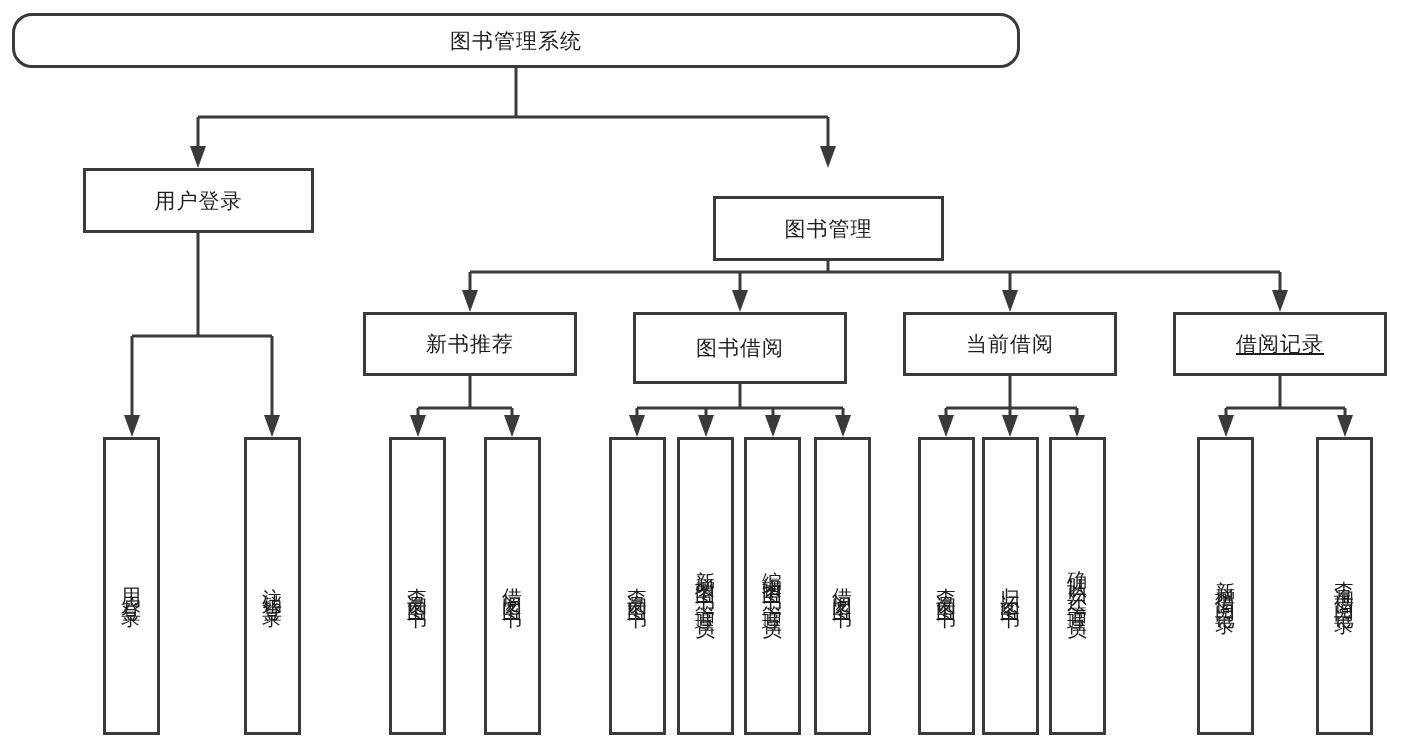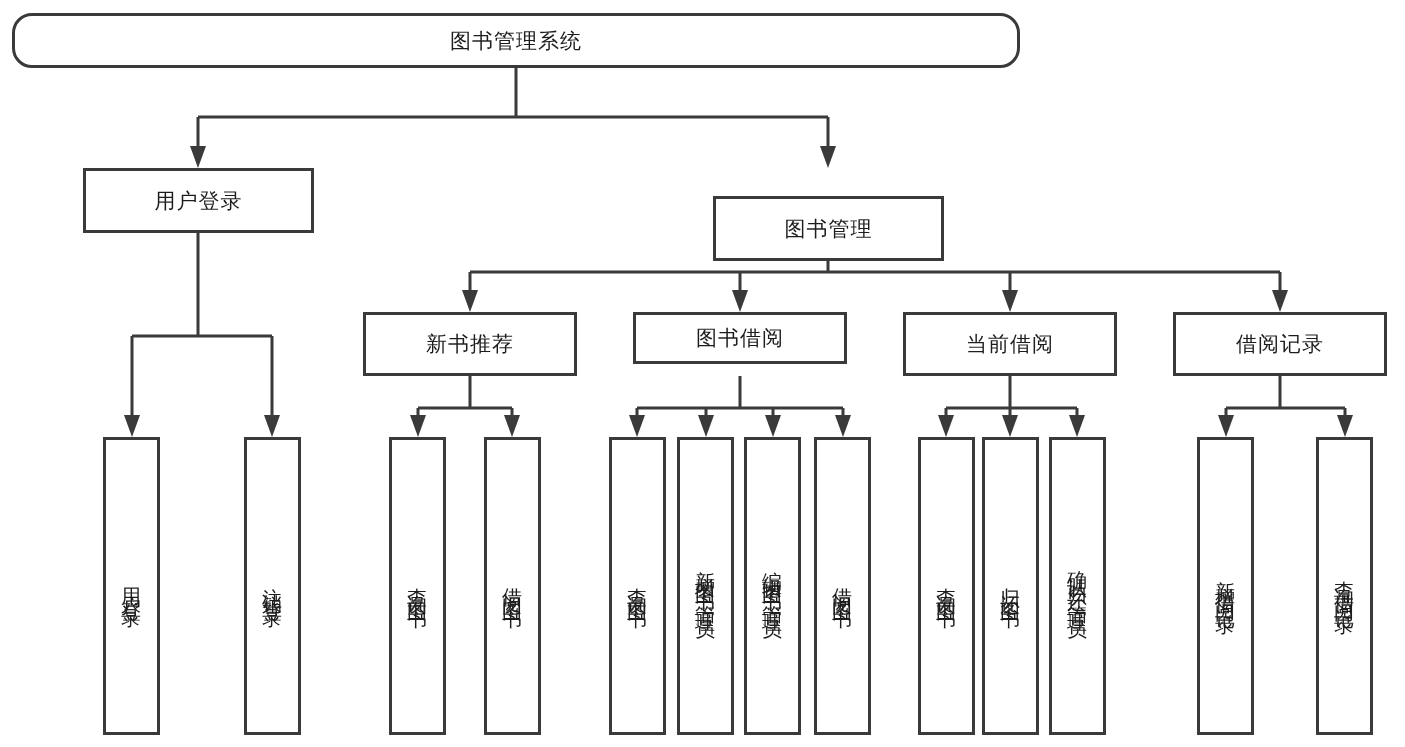--- a/index.html
+++ b/index.html
@@ -45,23 +45,23 @@
     line-height: 1;
     white-space: nowrap;
   }
   
   .root-box   { left: 12px;  top: 13px;  width: 1008px; height: 55px; border-radius: 20px; }
   
   .b-login    { left: 83px;  top: 168px; width: 231px;  height: 65px; }
   .b-mgmt     { left: 713px; top: 168px; width: 231px;  height: 65px; margin-top: 28px; }
   
   .m-recommend{ left: 363px; top: 312px; width: 214px;  height: 64px; }
-  .m-borrow   { left: 633px; top: 312px; width: 214px;  height: 52px; font-family: Liberation Serif, serif; }
+  .m-borrow   { left: 633px; top: 312px; width: 214px;  height: 72px; font-family: Liberation Serif, serif; }
   .m-current  { left: 903px; top: 312px; width: 214px;  height: 64px; }
-  .m-records  { left: 1173px;top: 312px; width: 214px;  height: 64px; }
+  .m-records  { left: 1173px;top: 312px; width: 214px;  height: 64px; text-decoration: underline; }
   
   .leaf { top: 437px; width: 57px; height: 298px; }
   .c0  { left: 103px; }
   .c1  { left: 244px; }
   .c2  { left: 389px; }
   .c3  { left: 484px; }
   .c4  { left: 609px; }
   .c5  { left: 677px; }
   .c6  { left: 744px; }
   .c7  { left: 814px; }

